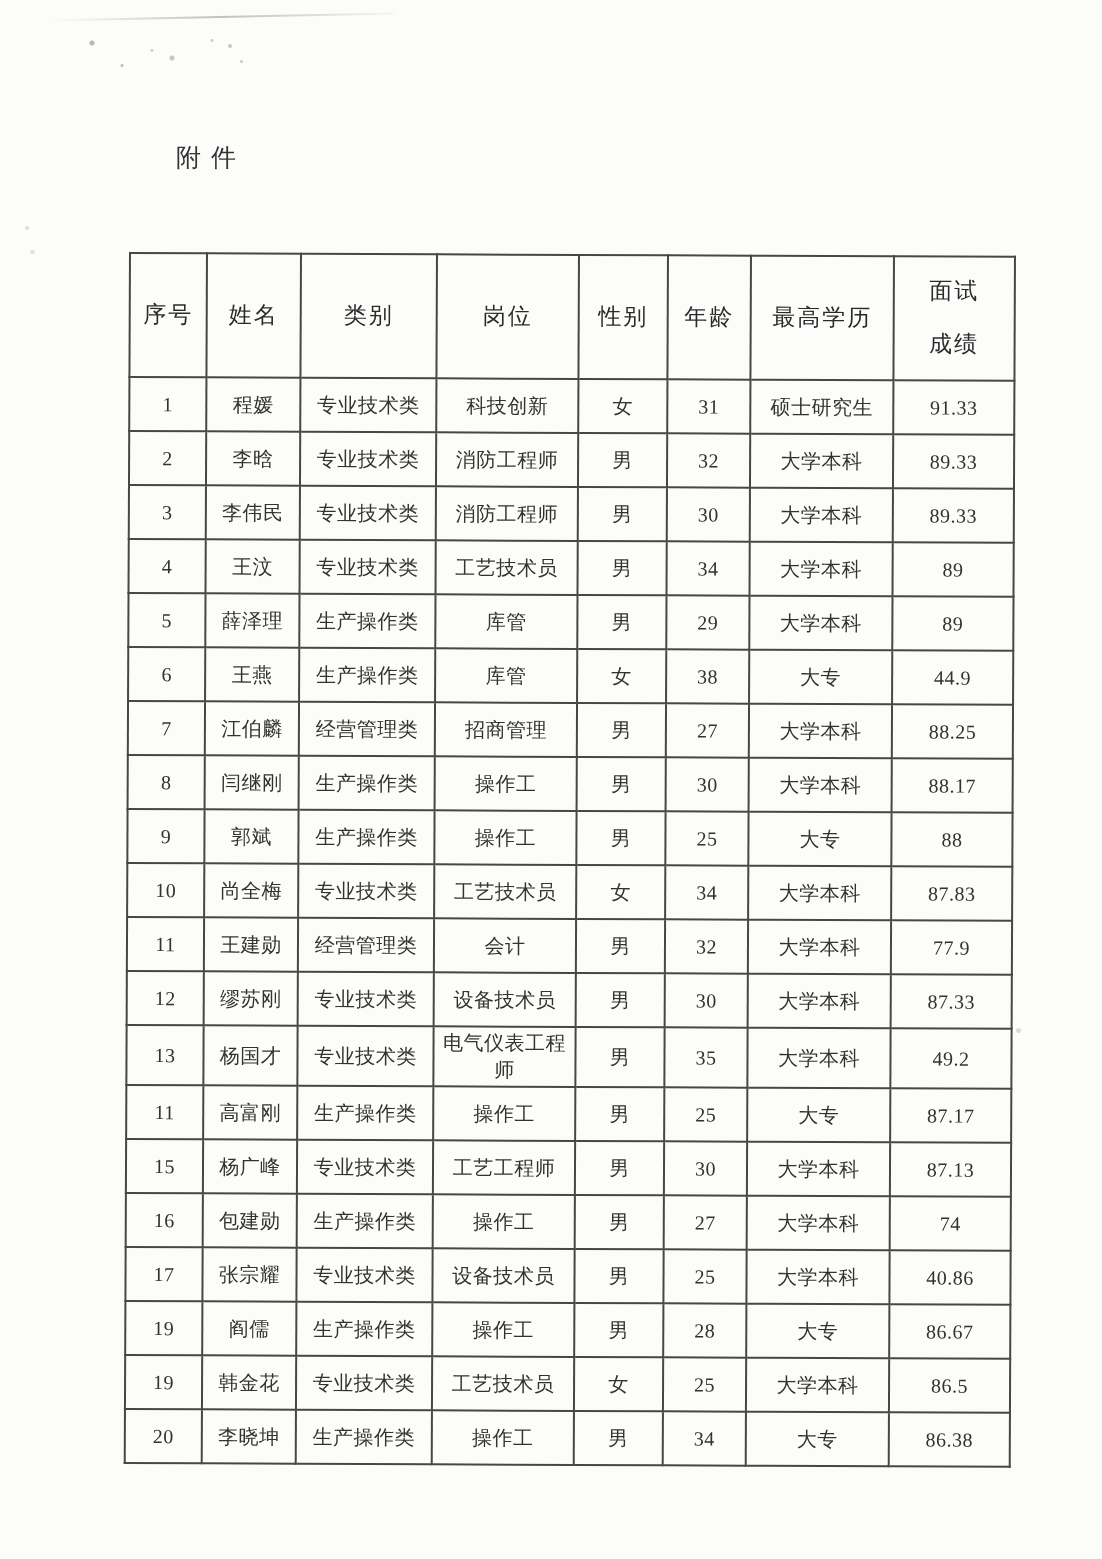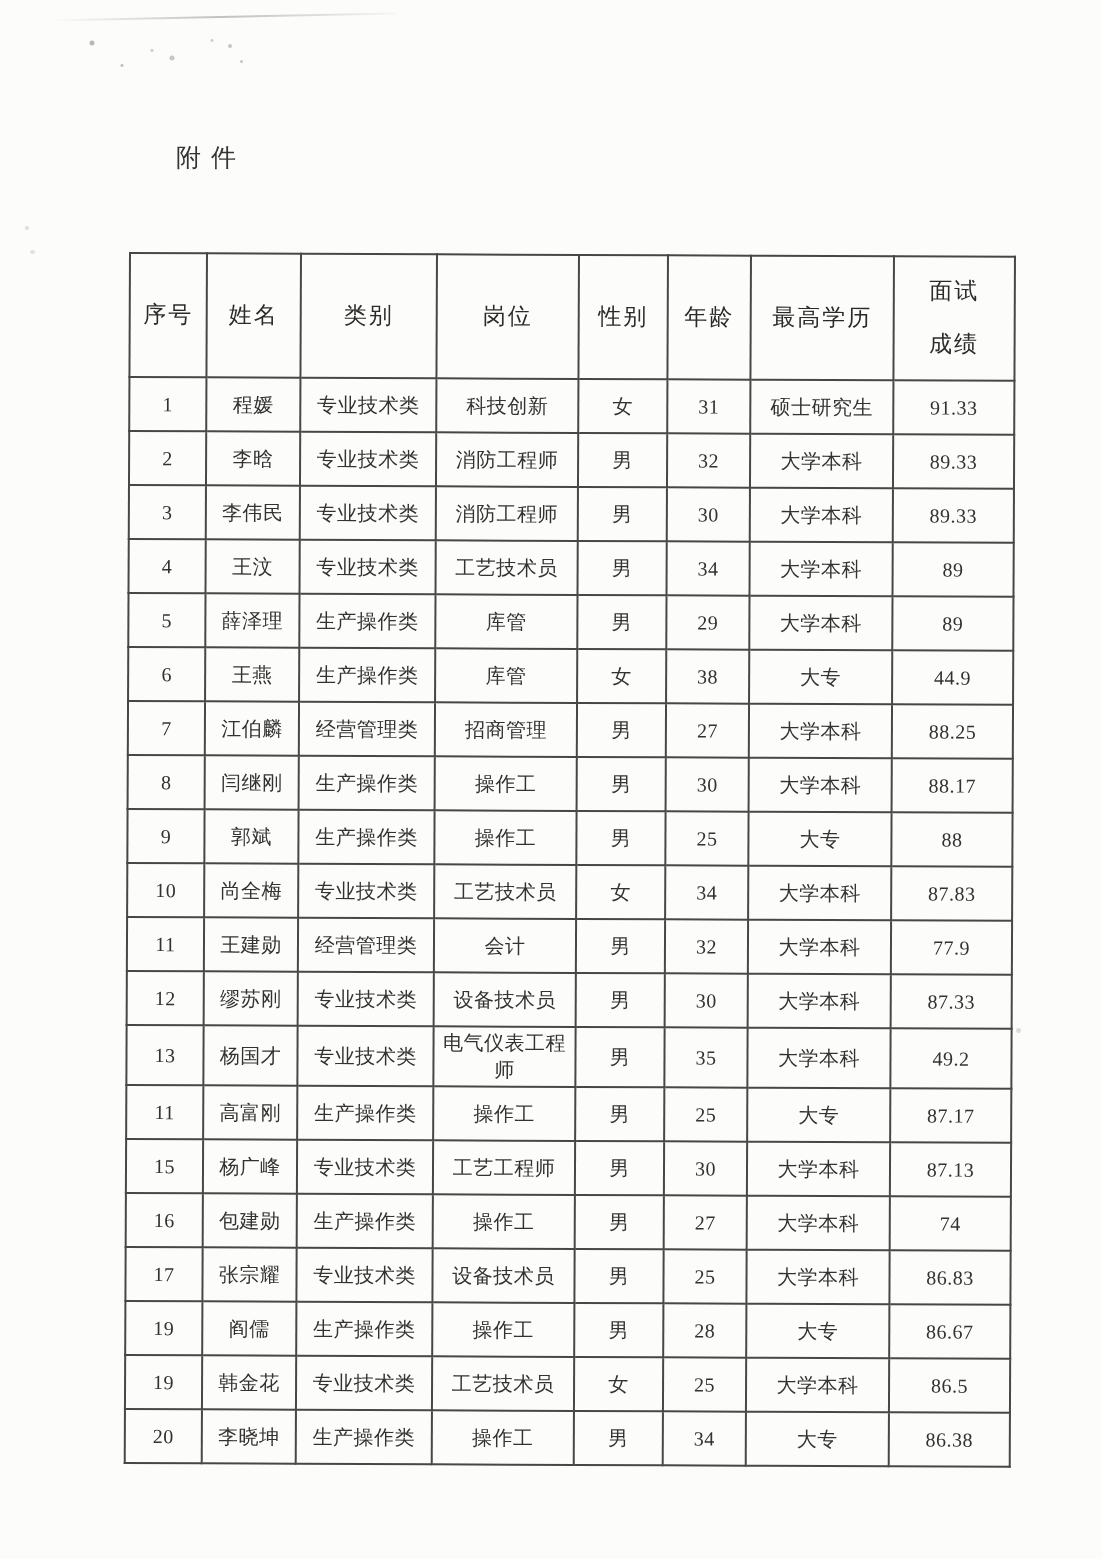--- a/index.html
+++ b/index.html
@@ -299,21 +299,21 @@
             <td>74</td>
           </tr>
           <tr>
             <td>17</td>
             <td>张宗耀</td>
             <td>专业技术类</td>
             <td>设备技术员</td>
             <td>男</td>
             <td>25</td>
             <td>大学本科</td>
-            <td>86.83</td>
+            <td>40.86</td>
           </tr>
           <tr>
             <td>19</td>
             <td>阎儒</td>
             <td>生产操作类</td>
             <td>操作工</td>
             <td>男</td>
             <td>28</td>
             <td>大专</td>
             <td>86.67</td>

